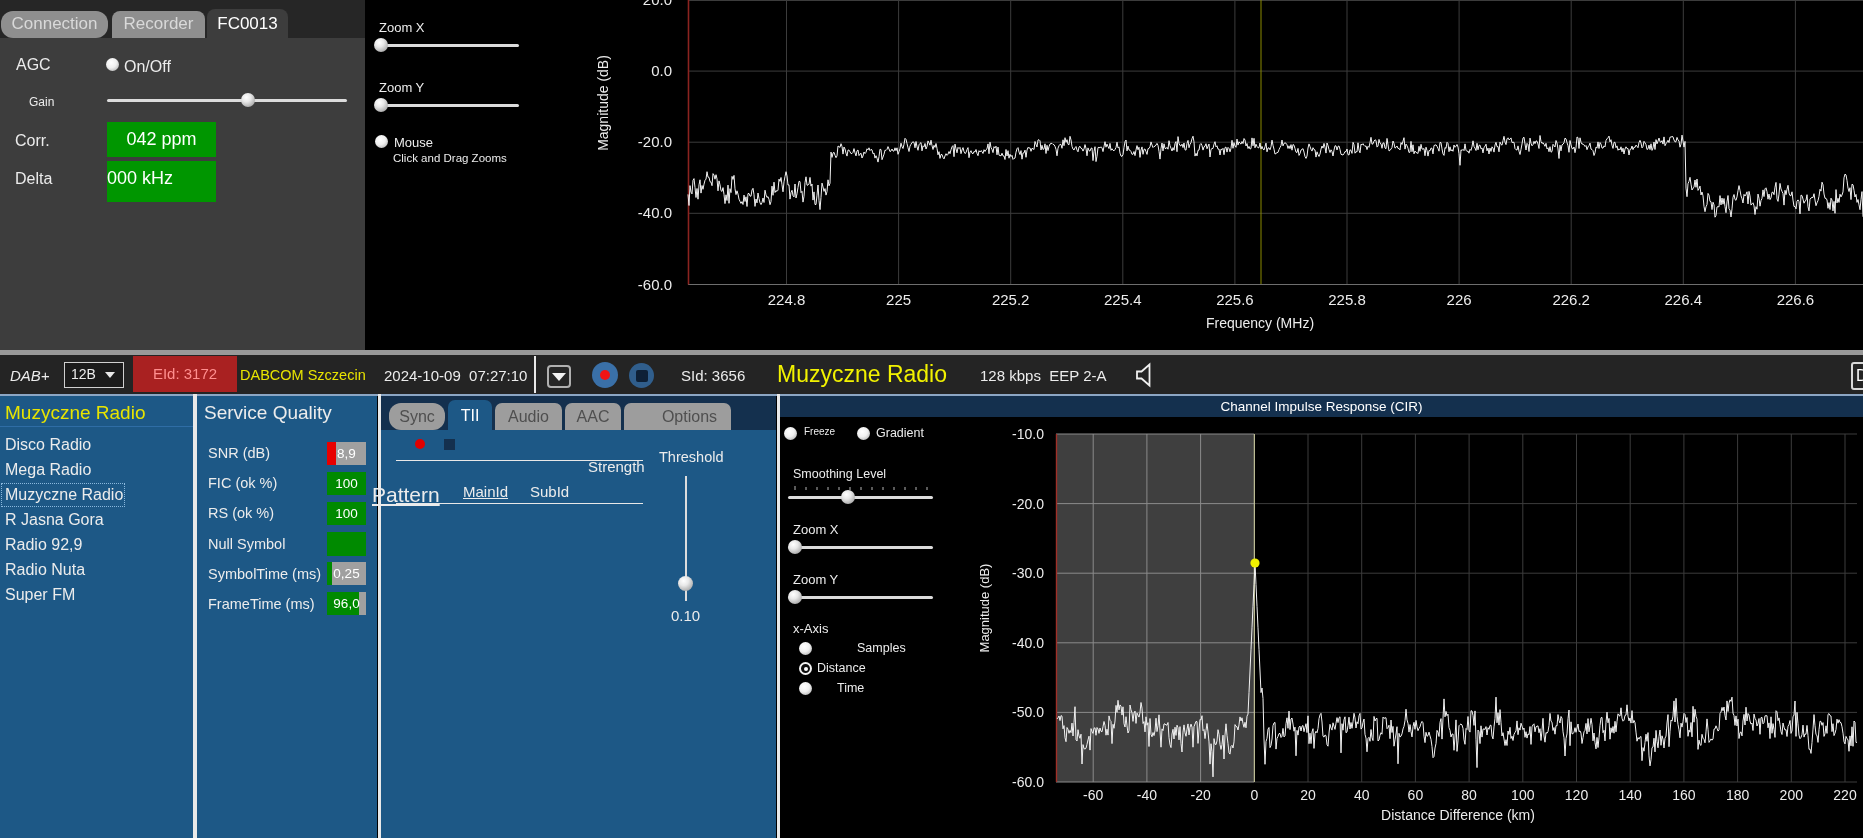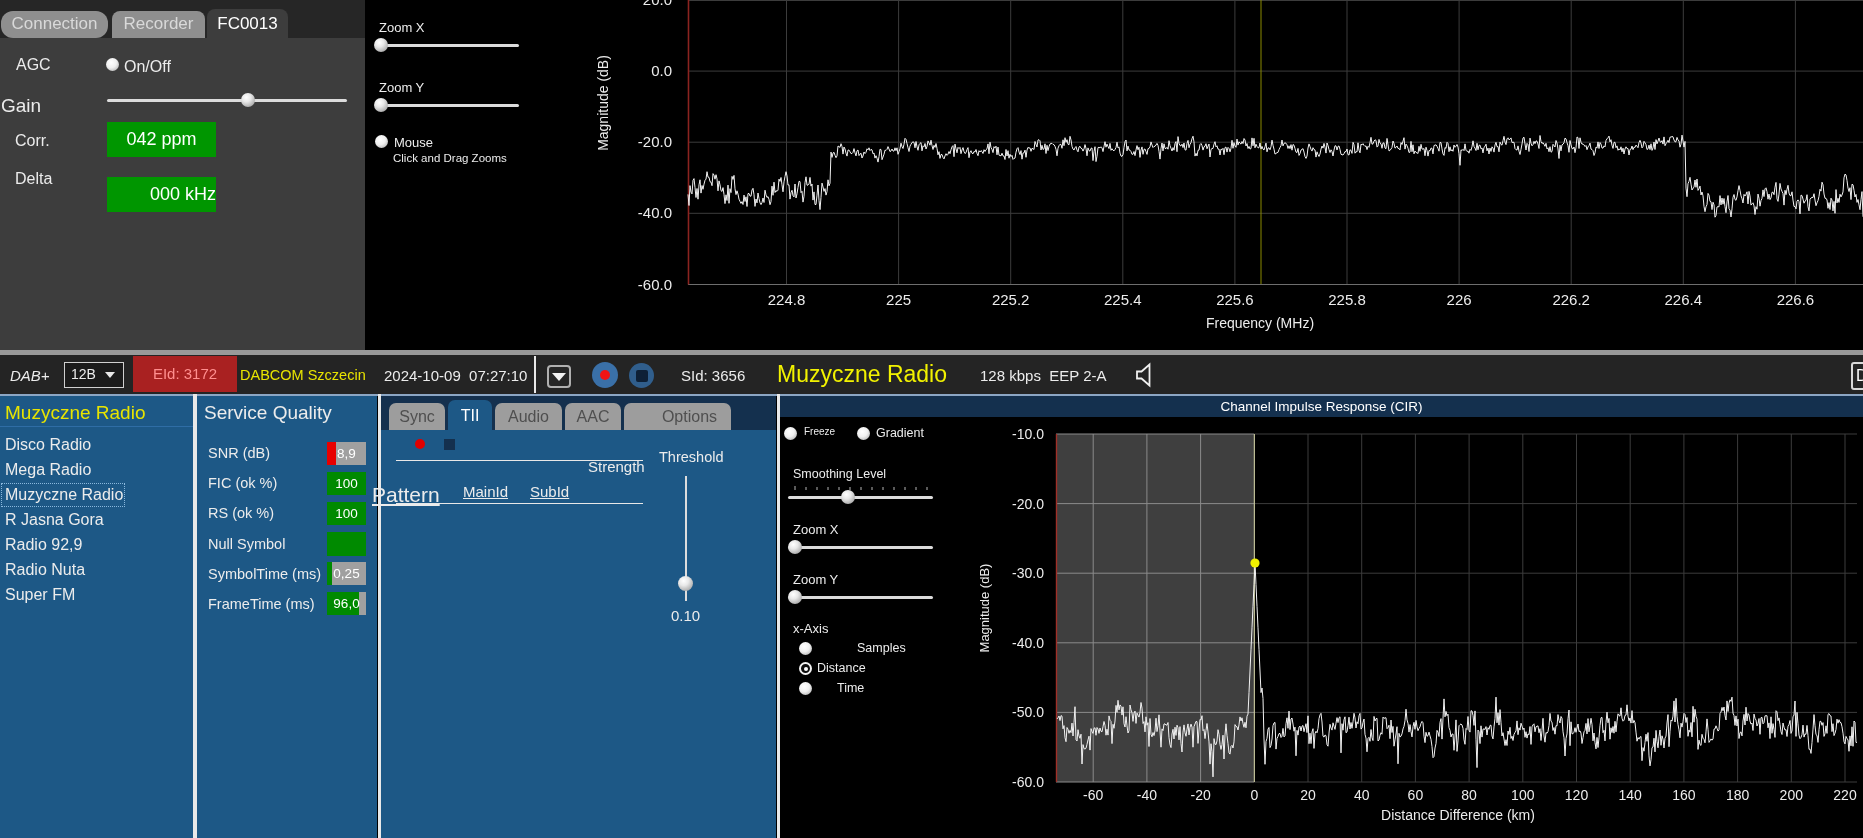--- a/index.html
+++ b/index.html
@@ -33,29 +33,29 @@
   <div class="abs" style="left:0;top:0;width:365px;height:350px;background:#262626;"></div>
   <div class="abs" style="left:0;top:38px;width:365px;height:312px;background:#3d3d3d;"></div>
   <div class="ttab" style="left:1px;width:107px;border-radius:12px;">Connection</div>
   <div class="ttab" style="left:112px;width:93px;">Recorder</div>
   <div class="ttab act" style="left:207px;width:81px;">FC0013</div>
 
   <div class="lbl" style="left:16px;top:56px;font-size:16px;">AGC</div>
   <div class="radio" style="left:106px;top:58px;"></div>
   <div class="lbl" style="left:124px;top:58px;font-size:16px;">On/Off</div>
 
-  <div class="lbl" style="left:1px;top:95px;font-size:19px;">Gain</div>
+  <div class="lbl" style="left:29px;top:95px;font-size:12px;">Gain</div>
   <div class="groove" style="left:107px;top:99px;width:240px;"></div>
   <div class="knob" style="left:241px;top:93px;"></div>
 
   <div class="lbl" style="left:15px;top:132px;font-size:16px;">Corr.</div>
   <div class="gbox" style="left:107px;top:122px;width:109px;height:35px;line-height:35px;text-align:center;">042 ppm</div>
 
   <div class="lbl" style="left:15px;top:170px;font-size:16px;">Delta</div>
-  <div class="gbox" style="left:107px;top:161px;width:109px;height:35px;line-height:35px;text-align:right;margin-top:16px;">000 kHz</div>
+  <div class="gbox" style="left:107px;top:161px;width:109px;height:41px;line-height:35px;text-align:left;">000 kHz</div>
 
   <div class="lbl" style="left:379px;top:20px;font-size:13px;">Zoom X</div>
   <div class="groove" style="left:375px;top:44px;width:144px;"></div>
   <div class="knob" style="left:374px;top:38px;"></div>
   <div class="lbl" style="left:379px;top:80px;font-size:13px;">Zoom Y</div>
   <div class="groove" style="left:375px;top:104px;width:144px;"></div>
   <div class="knob" style="left:374px;top:98px;"></div>
   <div class="radio" style="left:375px;top:135px;"></div>
   <div class="lbl" style="left:394px;top:135px;font-size:13px;">Mouse</div>
   <div class="lbl" style="left:393px;top:152px;font-size:11.5px;">Click and Drag Zooms</div>
@@ -169,32 +169,32 @@
   <div class="abs vbox" style="top:562px;background:#a0a0a0;">
     <span style="position:absolute;left:0;top:0;width:5px;height:23px;background:#008a00;"></span>
     <span class="vtx">0,25</span>
   </div>
   <div class="lbl" style="left:208px;top:596px;font-size:14.5px;">FrameTime (ms)</div>
   <div class="abs vbox" style="top:592px;background:#a0a0a0;">
     <span style="position:absolute;left:0;top:0;width:32px;height:23px;background:#008a00;"></span>
     <span class="vtx">96,0</span>
   </div>
 
-  <div class="btab" style="left:389px;width:56px;">Sync</div>
+  <div class="btab" style="left:389px;width:56px;border-radius:12px;">Sync</div>
   <div class="btab act" style="left:448px;width:44px;">TII</div>
   <div class="btab" style="left:495px;width:67px;">Audio</div>
   <div class="btab" style="left:565px;width:56px;">AAC</div>
   <div class="btab" style="left:624px;width:83px;padding-left:24px;">Options</div>
 
   <div class="abs" style="left:415px;top:439px;width:10px;height:10px;border-radius:50%;background:#e00000;"></div>
   <div class="abs" style="left:444px;top:439px;width:11px;height:11px;background:#14304e;"></div>
   <div class="abs" style="left:396px;top:460px;width:247px;height:1px;background:#e8e8e8;"></div>
   <div class="lbl" style="left:372px;top:483px;font-size:21px;text-decoration:underline;">Pattern</div>
   <div class="lbl" style="left:463px;top:483px;font-size:15px;text-decoration:underline;">MainId</div>
-  <div class="lbl" style="left:530px;top:483px;font-size:15px;text-decoration:underline;">SubId</div>
+  <div class="lbl" style="left:530px;top:483px;font-size:15px;">SubId</div>
   <div class="lbl" style="left:588px;top:458px;font-size:15px;">Strength</div>
   <div class="abs" style="left:396px;top:503px;width:247px;height:1px;background:#e8e8e8;"></div>
 
   <div class="lbl" style="left:659px;top:449px;font-size:14.5px;">Threshold</div>
   <div class="abs" style="left:685px;top:476px;width:2px;height:125px;background:#dcdcdc;"></div>
   <div class="knob" style="left:678px;top:576px;width:15px;height:15px;"></div>
   <div class="lbl" style="left:671px;top:607px;font-size:15px;">0.10</div>
 
   <div class="radio" style="left:784px;top:427px;"></div>
   <div class="lbl" style="left:804px;top:426px;font-size:10px;">Freeze</div>

